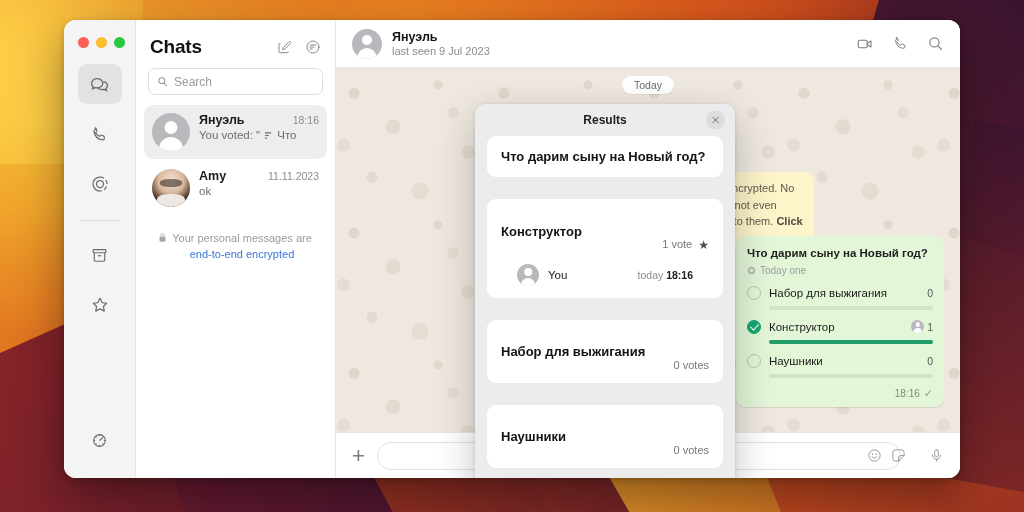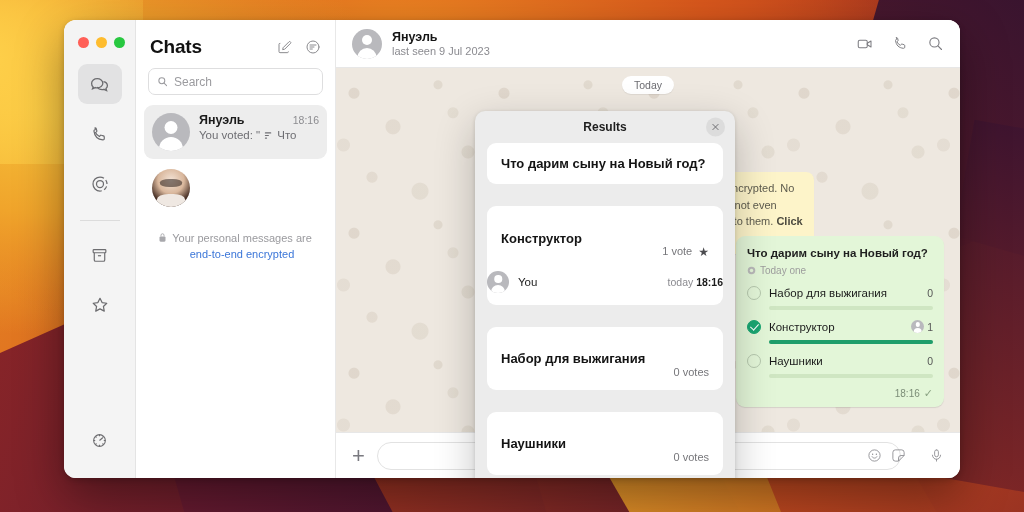--- a/index.html
+++ b/index.html
@@ -172,42 +172,42 @@
     flex:1; height:28px; border:1px solid #e2e2e2; border-radius:15px;
     background:#fff; display:flex; align-items:center; padding:0 12px;
   }
   .composer-input .ph { font-size:12px; color:#b4b4b8; }
   .composer-right { display:flex; gap:9px; align-items:center; color:#8b8b90; margin-left:-46px; z-index:1;}
   .mic { color:#8b8b90; }
   .plus { color:#7a7a80; font-size:22px; line-height:1; }
 
   
   #results-modal {
-    position:absolute; left: 411px; top: 91px; width: 260px; height: 392px;
+    position:absolute; left: 411px; top: 84px; width: 260px; height: 392px;
     background:#ececec; border-radius:10px;
     box-shadow: 0 14px 40px rgba(0,0,0,.24), 0 1px 4px rgba(0,0,0,.14);
     z-index: 20; display:flex; flex-direction:column; overflow:hidden;
   }
   .modal-head { height:32px; display:flex; align-items:center; justify-content:center; position:relative; flex-shrink:0; }
   .modal-title { font-size:12px; font-weight:700; color:#1e1e1e; }
   .modal-close {
     position:absolute; right:10px; top:50%; transform:translateY(-50%);
     width:19px; height:19px; border-radius:50%; background:#dcdcdc;
     display:flex; align-items:center; justify-content:center; color:#6b6b6f; font-size:12px;
   }
   .modal-body { flex:1; padding: 0 12px; overflow:hidden; }
   .card { background:#fff; border-radius:9px; }
   .card-question { padding: 13px 14px; font-size:13px; font-weight:700; color:#141414; }
   .gap { height:22px; }
   .card-opt { margin-bottom:22px; }
   .opt-head { display:flex; align-items:center; padding: 12px 14px; }
   .opt-name { font-size:13px; font-weight:700; color:#141414; }
   .opt-votes { margin-left:auto; font-size:11px; color:#76767a; display:flex; gap:6px;margin-top:27px; }
   .star { color:#4b4b4f; font-size:12px; }
-  .voter { display:flex; align-items:center; gap:9px; padding: 0 0 12px; }
+  .voter { display:flex; align-items:center; gap:9px; padding: 0 30px 12px; }
   .voter-av { width:22px; height:22px; border-radius:50%; background:#b9b9bd; position:relative; overflow:hidden; flex-shrink:0; }
   .voter-av::before { content:""; position:absolute; left:50%; top:4px; width:7.5px; height:7.5px; border-radius:50%; background:#fff; transform:translateX(-50%); }
   .voter-av::after { content:""; position:absolute; left:50%; top:13.5px; width:14px; height:10px; border-radius:8px 8px 0 0; background:#fff; transform:translateX(-50%); }
   .voter-name { font-size:11.5px; color:#1c1c1c; }
   .voter-time { margin-left:auto; font-size:10.5px; color:#8b8b90; }
   .voter-time b { color:#1c1c1c; font-weight:700; }
 
   svg { display:block; }
 </style>
 </head>
@@ -341,20 +341,29 @@
               <rect x="4" y="16.4" width="5" height="2.6" rx="1.3"></rect>
             </svg>
           </span>
           <span>Что</span>
         </div>
       </div>
     </div>
 
     <div class="chat-row">
       <div class="avatar photo"></div>
+      <div class="chat-meta">
+        <div class="chat-line1">
+          <span class="chat-name">Amy</span>
+          <span class="chat-time">11.11.2023</span>
+        </div>
+        <div class="chat-prev">
+          <span>ok</span>
+        </div>
+      </div>
     </div>
 
     <div class="cl-footer">
       <span style="margin-top:1px;">
         <svg width="9" height="11" viewBox="0 0 24 28" fill="#a8a8ac">
           <rect x="4" y="11" width="16" height="14" rx="3"></rect>
           <path d="M8 11V8a4 4 0 018 0v3" fill="none" stroke="#a8a8ac" stroke-width="2.4"></path>
         </svg>
       </span>
       <div class="cl-footer-txt"><span>Your personal messages are </span><span class="cl-link">end-to-end encrypted</span></div>

